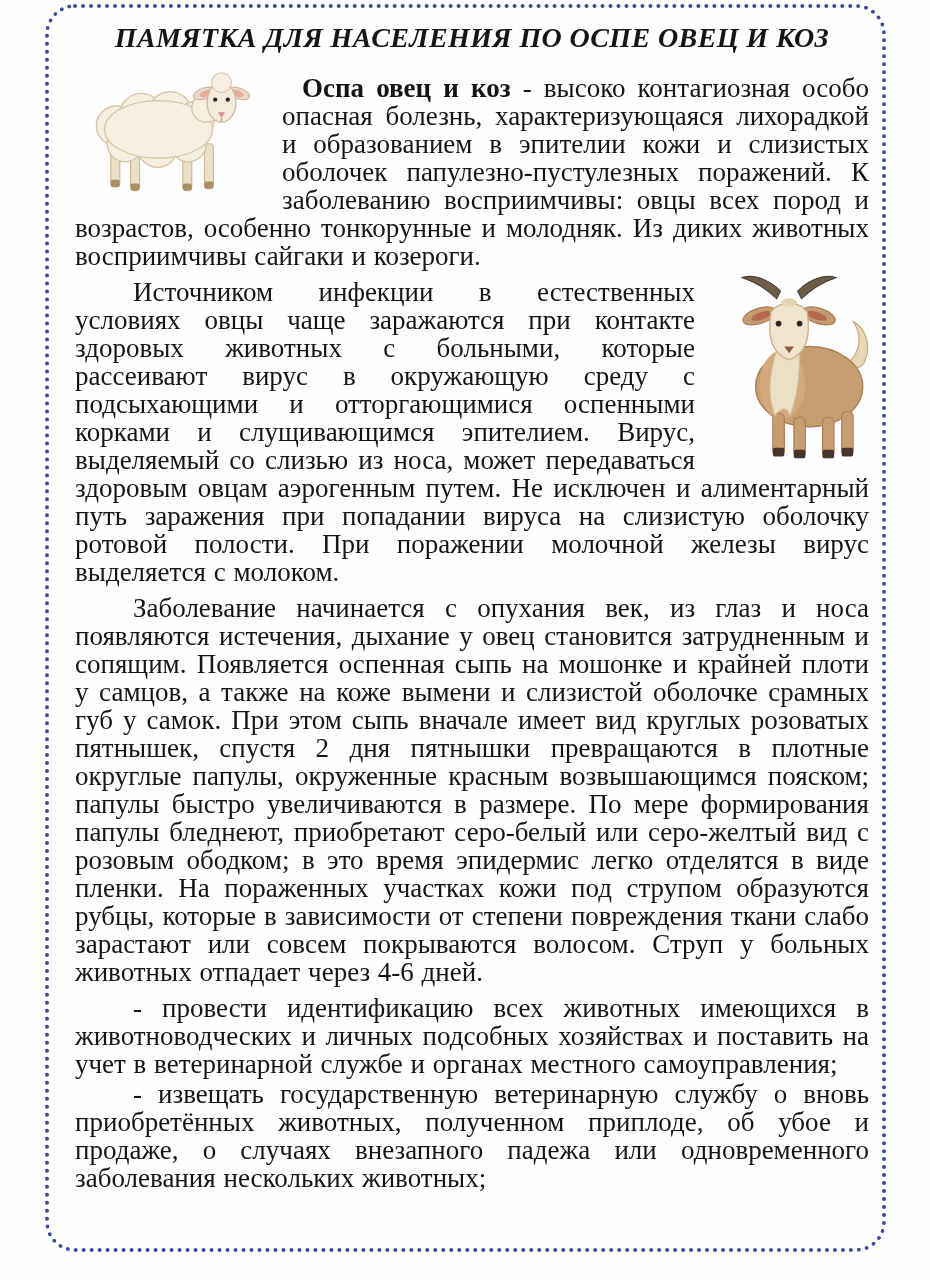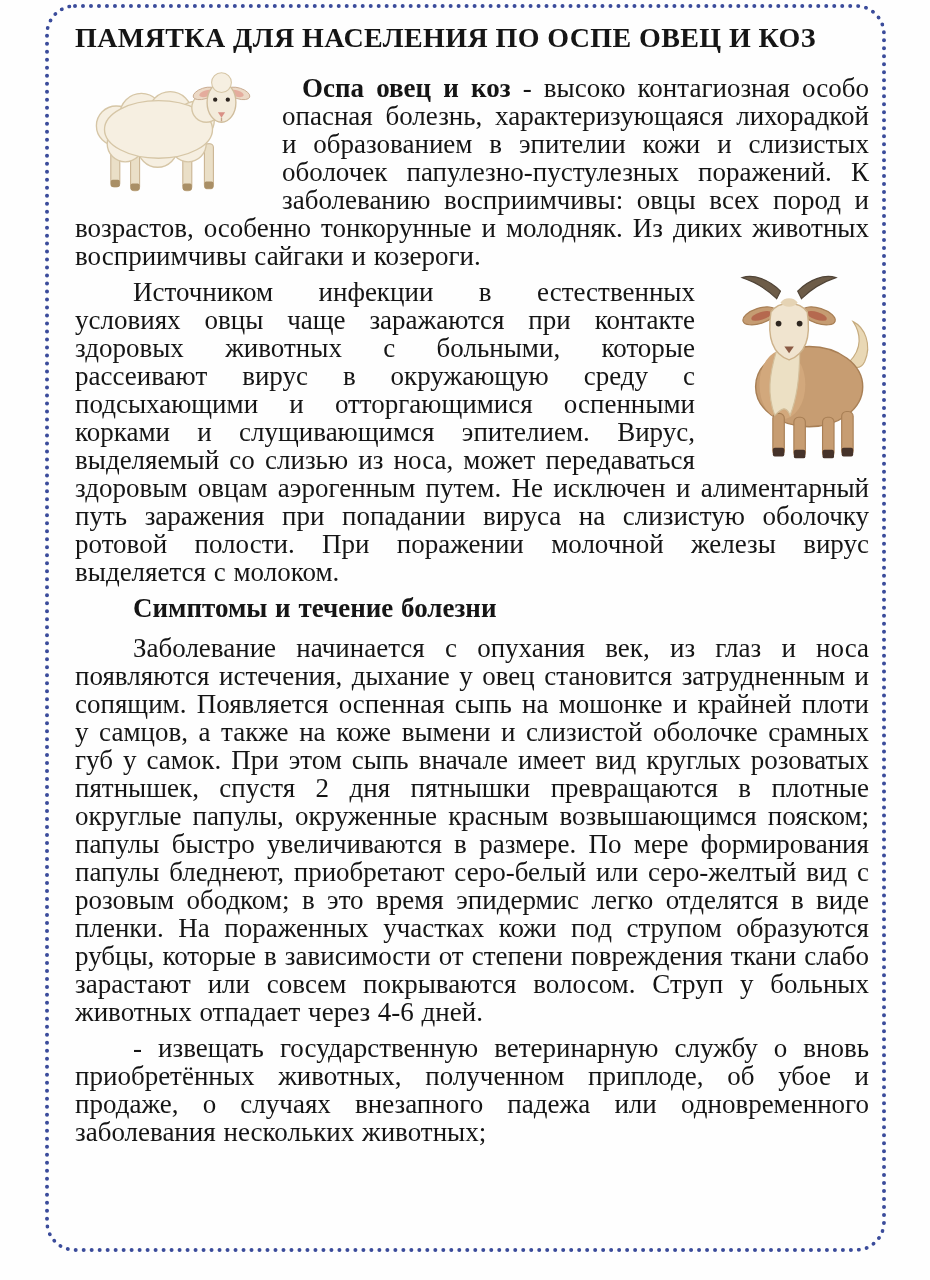--- a/index.html
+++ b/index.html
@@ -22,22 +22,24 @@
   }
   .content {
     position: absolute;
     left: 75px; top: 22px;
     width: 794px;
   }
   h1.title {
     margin: 0 0 20px 0;
     font-size: 28px;
     font-weight: bold;
+    text-align: center;
     letter-spacing: 0.4px;
     text-indent: 0;
+    font-style: italic;
   }
   p, .subheading {
     margin: 0 0 8px 0;
     font-size: 27px;
     line-height: 28px;
     text-align: justify;
     text-indent: 58px;
     word-spacing: 1px;
   }
   .p-intro { text-indent: 20px; }
@@ -149,22 +151,22 @@
           <path d="M74 34 C78 28 88 28 92 34 C88 40 78 40 74 34 Z" fill="#e5d3b4"></path>
           <circle cx="72" cy="56" r="3" fill="#2e2620"></circle>
           <circle cx="94" cy="56" r="3" fill="#2e2620"></circle>
           <path d="M78 80 L88 80 L83 87 Z" fill="#8a5a44"></path>
         </svg>
       </span>
       <span>Источником инфекции в естественных условиях овцы чаще заражаются при контакте здоровых животных с больными, которые рассеивают вирус в окружающую среду с подсыхающими и отторгающимися оспенными корками и слущивающимся эпителием. Вирус, выделяемый со слизью из носа, может передаваться здоровым овцам аэрогенным путем. Не исключен и алиментарный путь заражения при попадании вируса на слизистую оболочку ротовой полости. При поражении молочной железы вирус выделяется с молоком.</span>
     </p>
 
 
-    <div class="subheading">Симптомы и течение болезни</div>
 
     <p>Заболевание начинается с опухания век, из глаз и носа появляются истечения, дыхание у овец становится затрудненным и сопящим. Появляется оспенная сыпь на мошонке и крайней плоти у самцов, а также на коже вымени и слизистой оболочке срамных губ у самок. При этом сыпь вначале имеет вид круглых розоватых пятнышек, спустя 2 дня пятнышки превращаются в плотные округлые папулы, окруженные красным возвышающимся пояском; папулы быстро увеличиваются в размере. По мере формирования папулы бледнеют, приобретают серо-белый или серо-желтый вид с розовым ободком; в это время эпидермис легко отделятся в виде пленки. На пораженных участках кожи под струпом образуются рубцы, которые в зависимости от степени повреждения ткани слабо зарастают или совсем покрываются волосом. Струп у больных животных отпадает через 4-6 дней.</p>
 
 
 
+    <p class="obligation">- провести идентификацию всех животных имеющихся в животноводческих и личных подсобных хозяйствах и поставить на учет в ветеринарной службе и органах местного самоуправления;</p>
     <p class="obligation">- извещать государственную ветеринарную службу о вновь приобретённых животных, полученном приплоде, об убое и продаже, о случаях внезапного падежа или одновременного заболевания нескольких животных;</p>
 
   </div>
 </div>
 
 </body></html>

